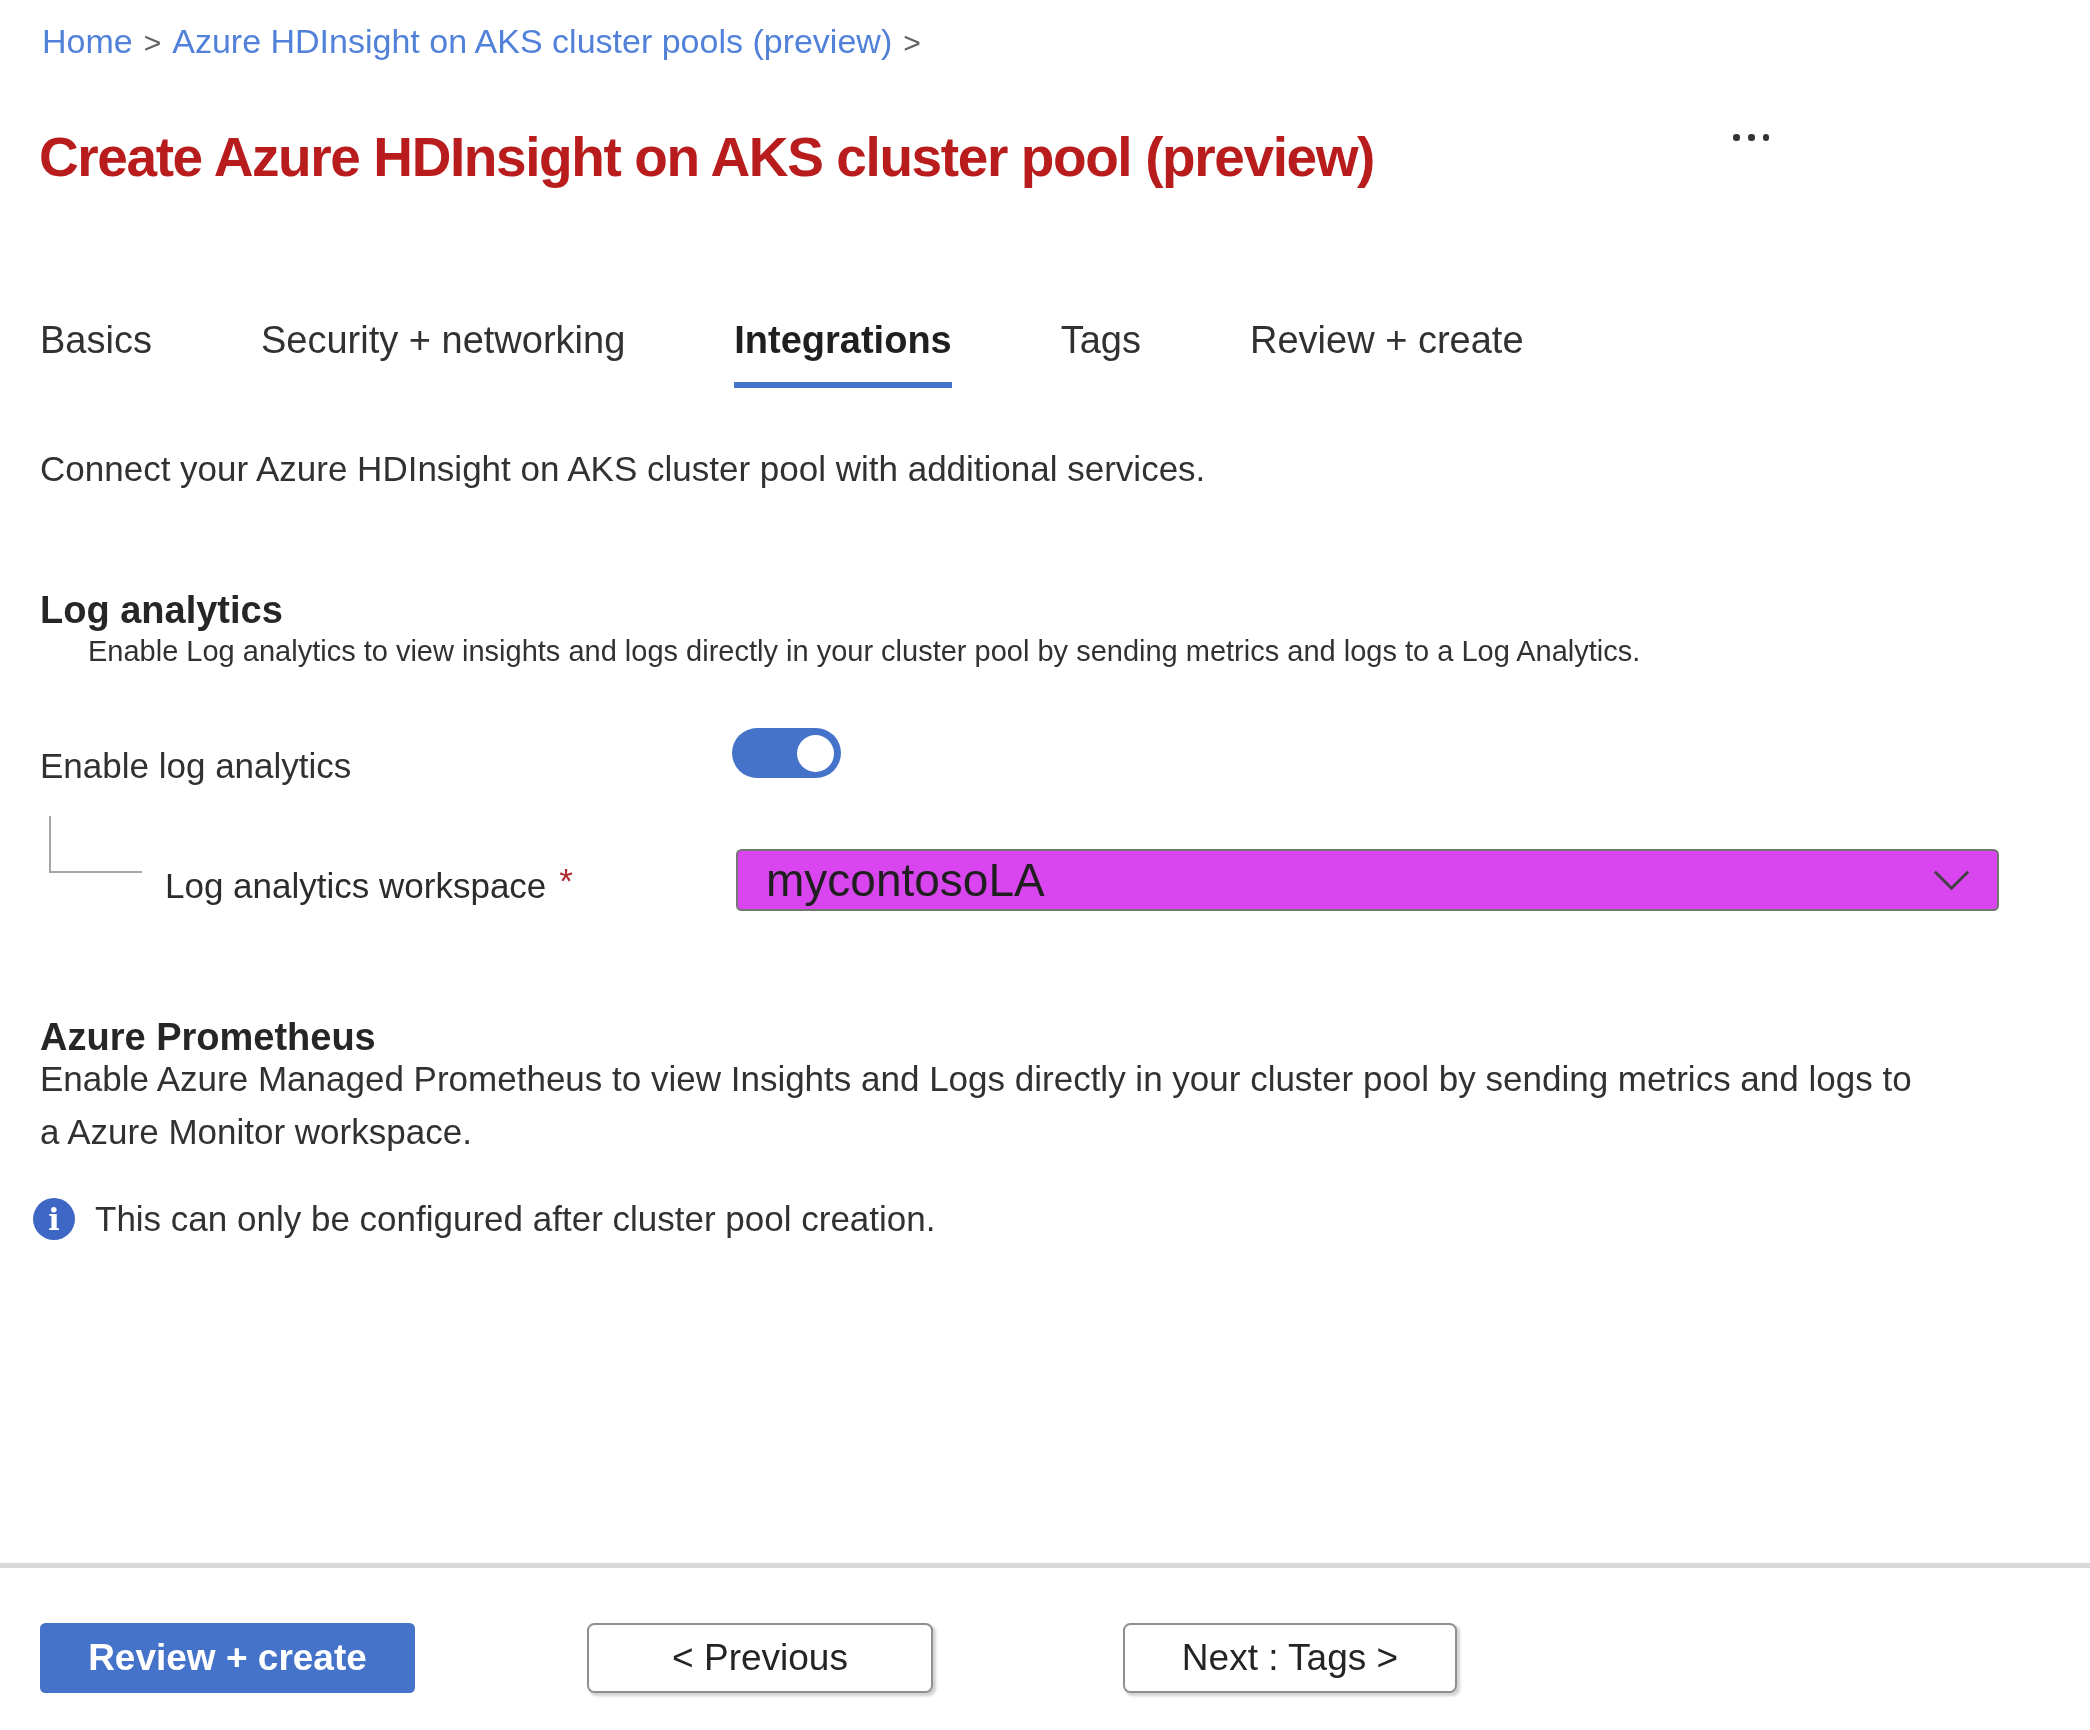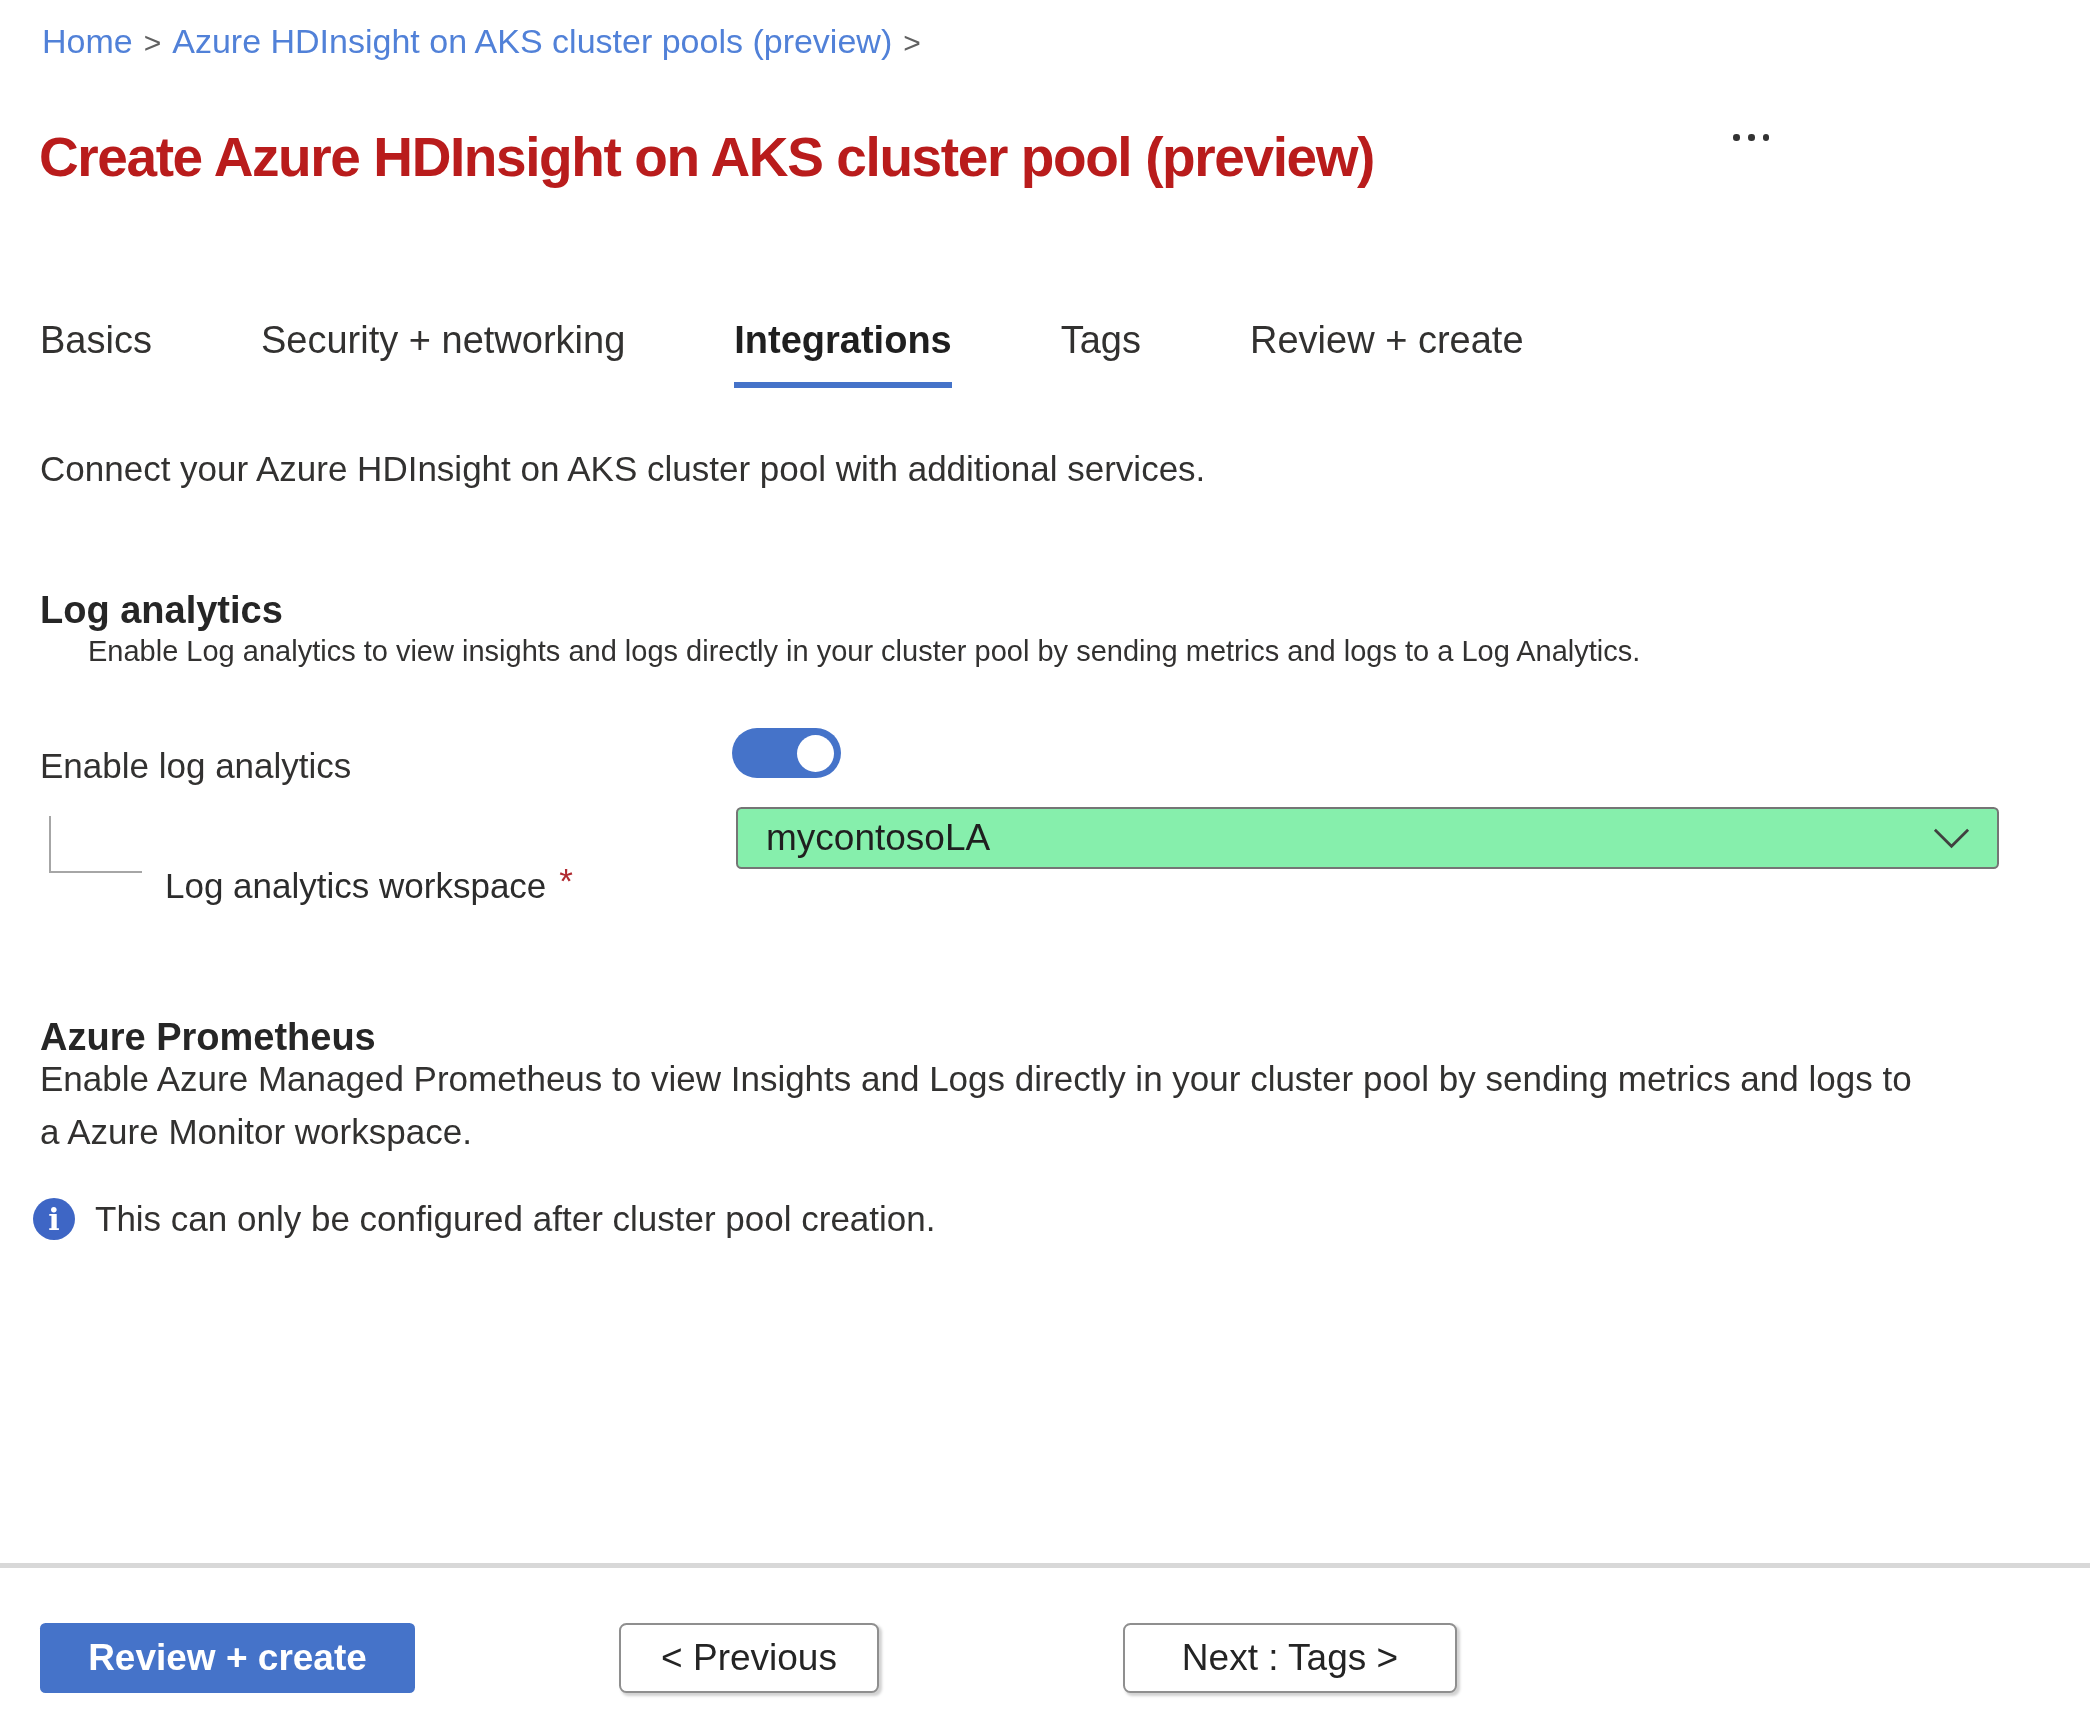--- a/index.html
+++ b/index.html
@@ -136,31 +136,31 @@
   }
   .required-asterisk {
     color: #b02a30;
     margin-left: 13px;
     position: relative;
     top: -4.6px;
   }
 
   .dropdown {
     position: absolute;
-    left: 736px; top: 807px;
+    left: 736px; top: 849px;
     width: 1263px; height: 62px;
     box-sizing: border-box;
     border: 2.8px solid #757575;
     border-radius: 5.5px;
-    background: #86efac;
+    background: #d946ef;
     display: flex;
     align-items: center;
     justify-content: space-between;
     padding: 0 26px 0 28px;
-    font-size: 37px;
+    font-size: 46px;
     color: #1f1f1f;
     cursor: pointer;
   }
 
   .ap-heading { top: 984px; }
   .ap-desc {
     position: absolute;
     left: 40px; top: 1052px;
     font-size: 35px;
     line-height: 53px;
@@ -221,21 +221,21 @@
     border: none;
     border-radius: 5.5px;
   }
   .btn-outline {
     background: #ffffff;
     border: 2.8px solid #8f8f8f;
     border-radius: 7.4px;
     color: #242424;
     box-shadow: 2.8px 2.8px 2.8px rgba(0,0,0,0.18);
   }
-  .btn-previous { left: 619px; width: 260px; }
+  .btn-previous { left: 587px; width: 346px; }
   .btn-next { left: 1123px; width: 334px; }
 </style>
 </head>
 <body>
 
 <div class="page">
 
   <nav class="breadcrumb">
     <a class="bc-link">Home</a>
     <span class="bc-sep">&gt;</span>

